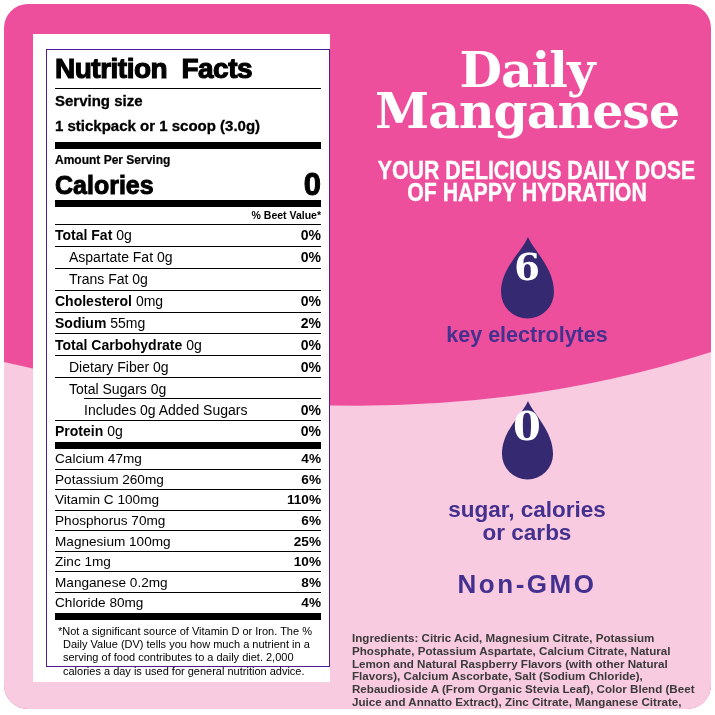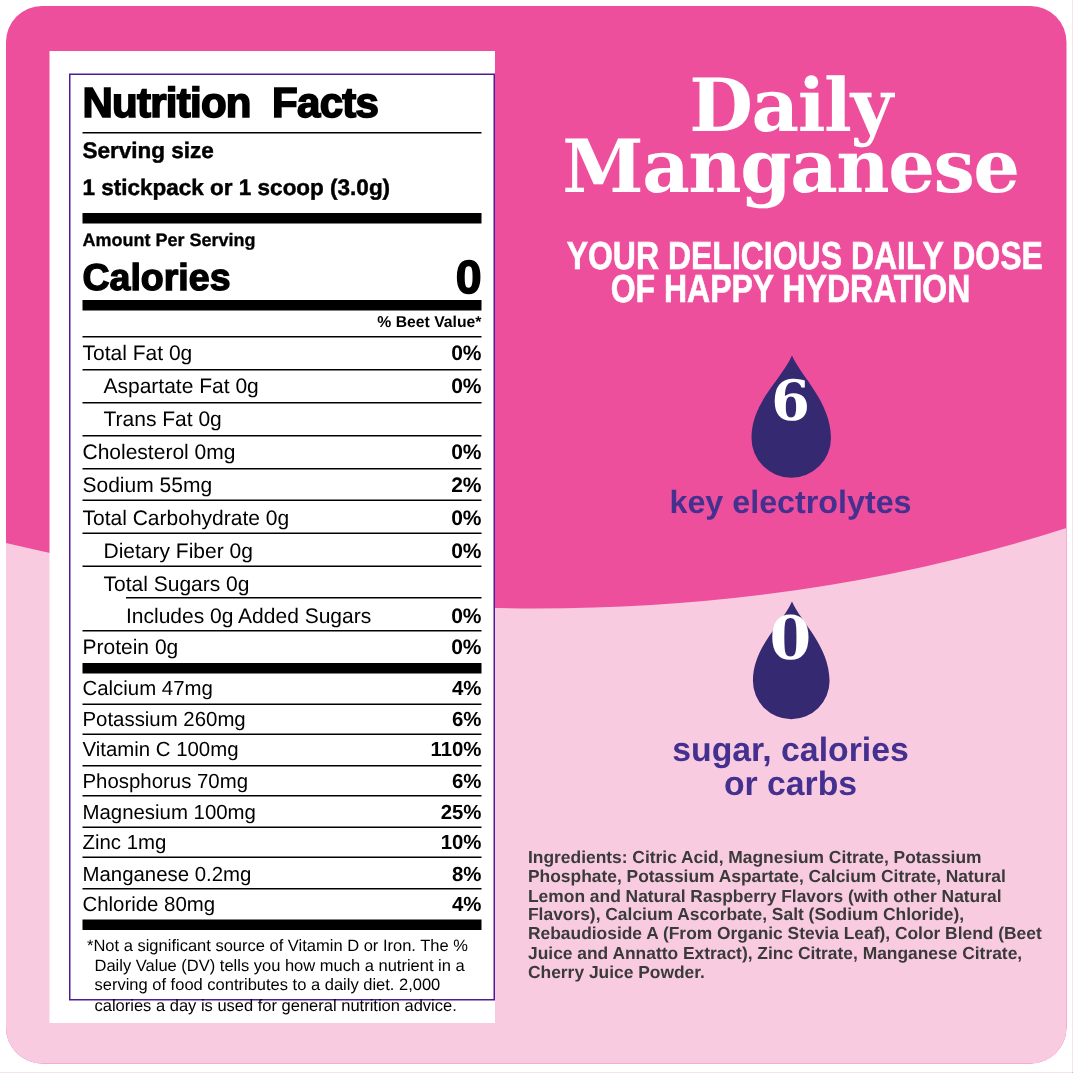--- a/index.html
+++ b/index.html
@@ -25,21 +25,21 @@
   .cal-row{display:flex;justify-content:space-between;align-items:flex-end;height:33px;}
   .cal-label{font-size:25px;font-weight:900;line-height:30px;-webkit-text-stroke:0.9px #000;}
   .cal-value{font-size:31px;font-weight:900;line-height:31px;-webkit-text-stroke:1px #000;}
   .dv-header{font-size:10.5px;font-weight:bold;text-align:right;line-height:17px;border-bottom:1px solid #000;}
   .nrow{position:relative;display:flex;justify-content:space-between;align-items:center;
     height:20.9px;font-size:14px;border-bottom:1px solid #000;}
   .mrow{position:relative;display:flex;justify-content:space-between;align-items:center;
     height:19.6px;font-size:13.6px;border-bottom:1px solid #000;}
   .nrow.no-sep{border-bottom:none;}
   .nrow.last,.mrow.last{border-bottom:none;}
-  .nrow .b{font-weight:normal;white-space:pre;}
+  .nrow .b{font-weight:bold;white-space:pre;}
   .nrow .em{white-space:pre;}
   .nrow .r,.mrow .r{white-space:pre;}
   .nrow .v,.mrow .v{font-weight:bold;}
   .ind1{padding-left:14px;}
   .ind2{padding-left:29px;}
   .sep-indent::before{content:"";position:absolute;left:29px;right:0;top:-1px;height:1px;background:#000;}
   .names{display:flex;}
   .footnote{font-size:11px;line-height:13.4px;margin-top:5px;padding-left:8px;text-indent:-5px;}
 
   
@@ -50,21 +50,21 @@
   .tagline .tl{display:block;transform:scaleX(0.82);transform-origin:center;white-space:nowrap;
     -webkit-text-stroke:0.4px #fff;}
   .drop-wrap{margin-top:32px;line-height:0;}
   .drop-wrap2{margin-top:52px;line-height:0;}
   .drop{position:relative;display:inline-block;}
   .drop-num{position:absolute;left:0;right:0;text-align:center;color:#ffffff;
     font-family:"DejaVu Serif", serif;font-weight:bold;}
   .num6{top:32px;font-size:37px;}
   .num0{top:27px;font-size:40px;}
   .elec-label{color:var(--indigo-text,#44308e);font-weight:bold;font-size:21.5px;line-height:24px;margin-top:4px;}
-  .zero-label{color:var(--indigo-text,#44308e);font-weight:bold;font-size:22.5px;line-height:23px;margin-top:8px;}
+  .zero-label{color:var(--indigo-text,#44308e);font-weight:bold;font-size:22.5px;line-height:23px;margin-top:18px;}
   .non-gmo{color:var(--indigo-text,#44308e);font-weight:bold;font-size:26px;letter-spacing:2.5px;margin-top:25px;}
   .ingredients{color:#3a3a3a;font-weight:600;font-size:11.6px;line-height:12.8px;text-align:left;
     margin-top:32px;padding:0 6px 0 7px;}
 </style>
 </head>
 <body>
 
 <div id="canvas">
   <div id="panel">
     <svg id="curve-svg" viewBox="0 0 707 705" preserveAspectRatio="none">
@@ -219,17 +219,18 @@
             <path d="M29 2 C 35 16, 55 33, 55 57 A 26.5 26.5 0 1 1 2 57 C 2 33, 22 18, 29 2 Z" fill="#352a72"></path>
           </svg>
           <span class="drop-num num0">0</span>
         </span>
       </div>
       <div class="zero-label">
         <div>sugar, calories</div>
         <div>or carbs</div>
       </div>
 
+      <div class="non-gmo">Non-GMO</div>
 
       <div class="ingredients">Ingredients: Citric Acid, Magnesium Citrate, Potassium Phosphate, Potassium Aspartate, Calcium Citrate, Natural Lemon and Natural Raspberry Flavors (with other Natural Flavors), Calcium Ascorbate, Salt (Sodium Chloride), Rebaudioside A (From Organic Stevia Leaf), Color Blend (Beet Juice and Annatto Extract), Zinc Citrate, Manganese Citrate, Cherry Juice Powder.</div>
     </div>
   </div>
 </div>
 
 </body></html>

